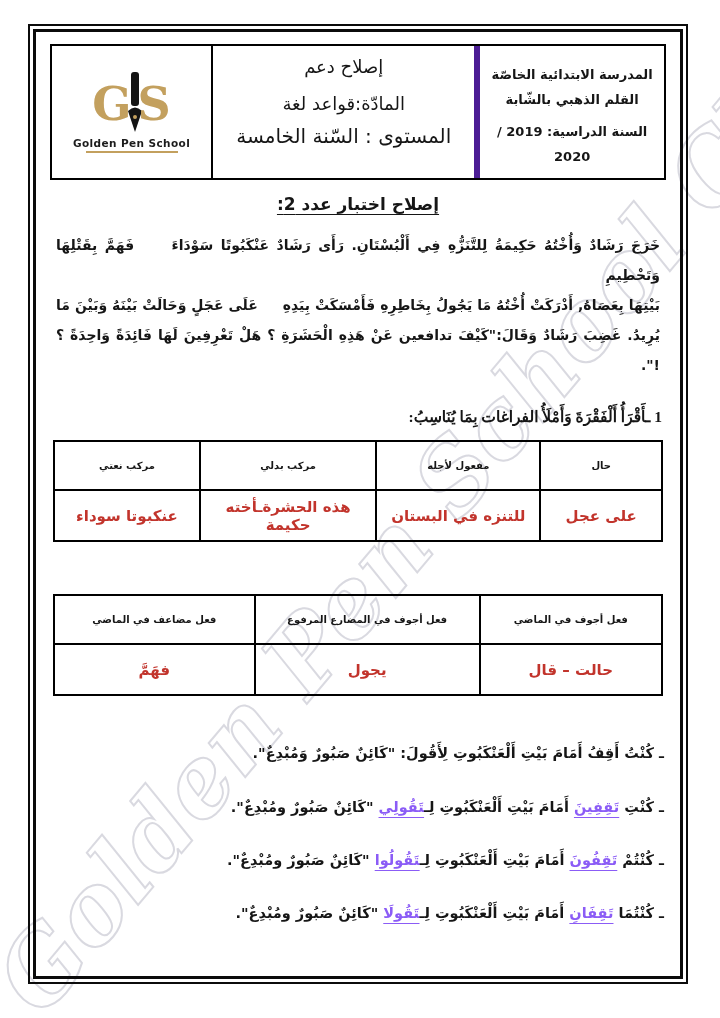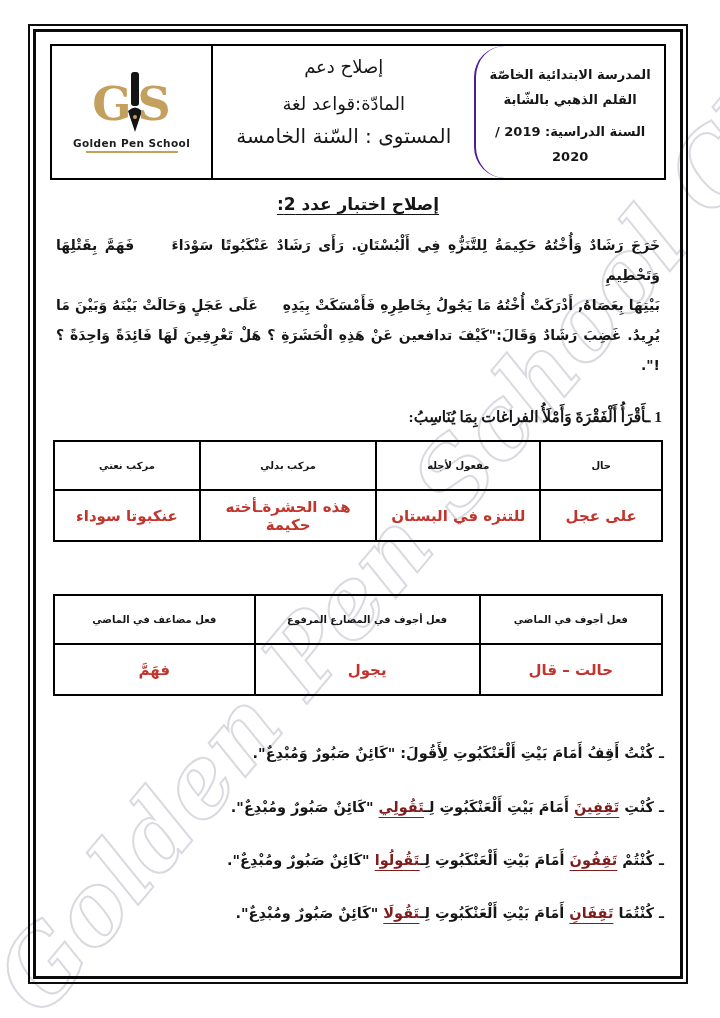--- a/index.html
+++ b/index.html
@@ -20,21 +20,21 @@
   }
   .frame-inner{
     width:100%;height:100%;border:3px solid #0b0b0b;box-sizing:border-box;
     padding:10px 12px;position:relative;
   }
   
   .header-table{
     display:flex;border:2px solid #000;height:132px;margin:2px 2px 0 2px;
   }
   .hcell{box-sizing:border-box;text-align:center;}
-  .cell-school{width:31%;border-left:2px solid #4c1d95;padding-top:16px;font-weight:bold;font-size:13px;line-height:1.95;border-radius:31px;}
+  .cell-school{width:31%;border-left:6px solid #4c1d95;padding-top:16px;font-weight:bold;font-size:13px;line-height:1.95;}
   .cell-school .year{margin-top:6px;font-size:13px;}
   .cell-exam{width:43%;border-left:2px solid #000;padding-top:10px;font-weight:normal;}
   .cell-exam .ex1{font-size:18px;}
   .cell-exam .ex2{font-size:18px;margin-top:16px;}
   .cell-exam .ex3{font-size:20px;margin-top:10px;}
   .cell-logo{width:26%;display:flex;flex-direction:column;align-items:center;justify-content:center;}
   .logo-row{display:flex;align-items:center;direction:ltr;height:64px;}
   .logo-letter{font-size:46px;font-weight:bold;color:#c3a05e;font-family:"DejaVu Serif",serif;line-height:1;}
   .logo-letter.g{margin-right:-6px;}
   .logo-letter.s{margin-left:-6px;}
@@ -55,21 +55,21 @@
   
   table.gtable{border-collapse:collapse;width:calc(100% - 10px);margin:14px auto 0 auto;table-layout:fixed;}
   table.t2{margin-top:52px;}
   .gtable th,.gtable td{border:2px solid #000;text-align:center;vertical-align:middle;}
   .gtable th{font-size:10px;font-weight:bold;height:43px;padding:2px;}
   .gtable td{font-size:15px;font-weight:bold;height:45px;color:#c2342c;padding:2px;margin-top:8px;}
   
   .bullets{margin-top:16px;}
   .bullet{text-align:right;direction:rtl;font-size:14.5px;font-weight:bold;
     margin:0 4px 0 4px;padding-top:30px;line-height:1.6;}
-  .red{color:#7f1d1d;}
+  .red{color:#8b5cf6;}
   .ul{text-decoration:underline;text-underline-offset:5px;text-decoration-thickness:1px;}
   [dir="rtl"]{unicode-bidi:embed;}
 </style>
 </head>
 <body>
 
 <div class="watermark">Golden Pen School Chebba</div>
 
 <div class="frame-outer">
   <div class="frame-inner">

